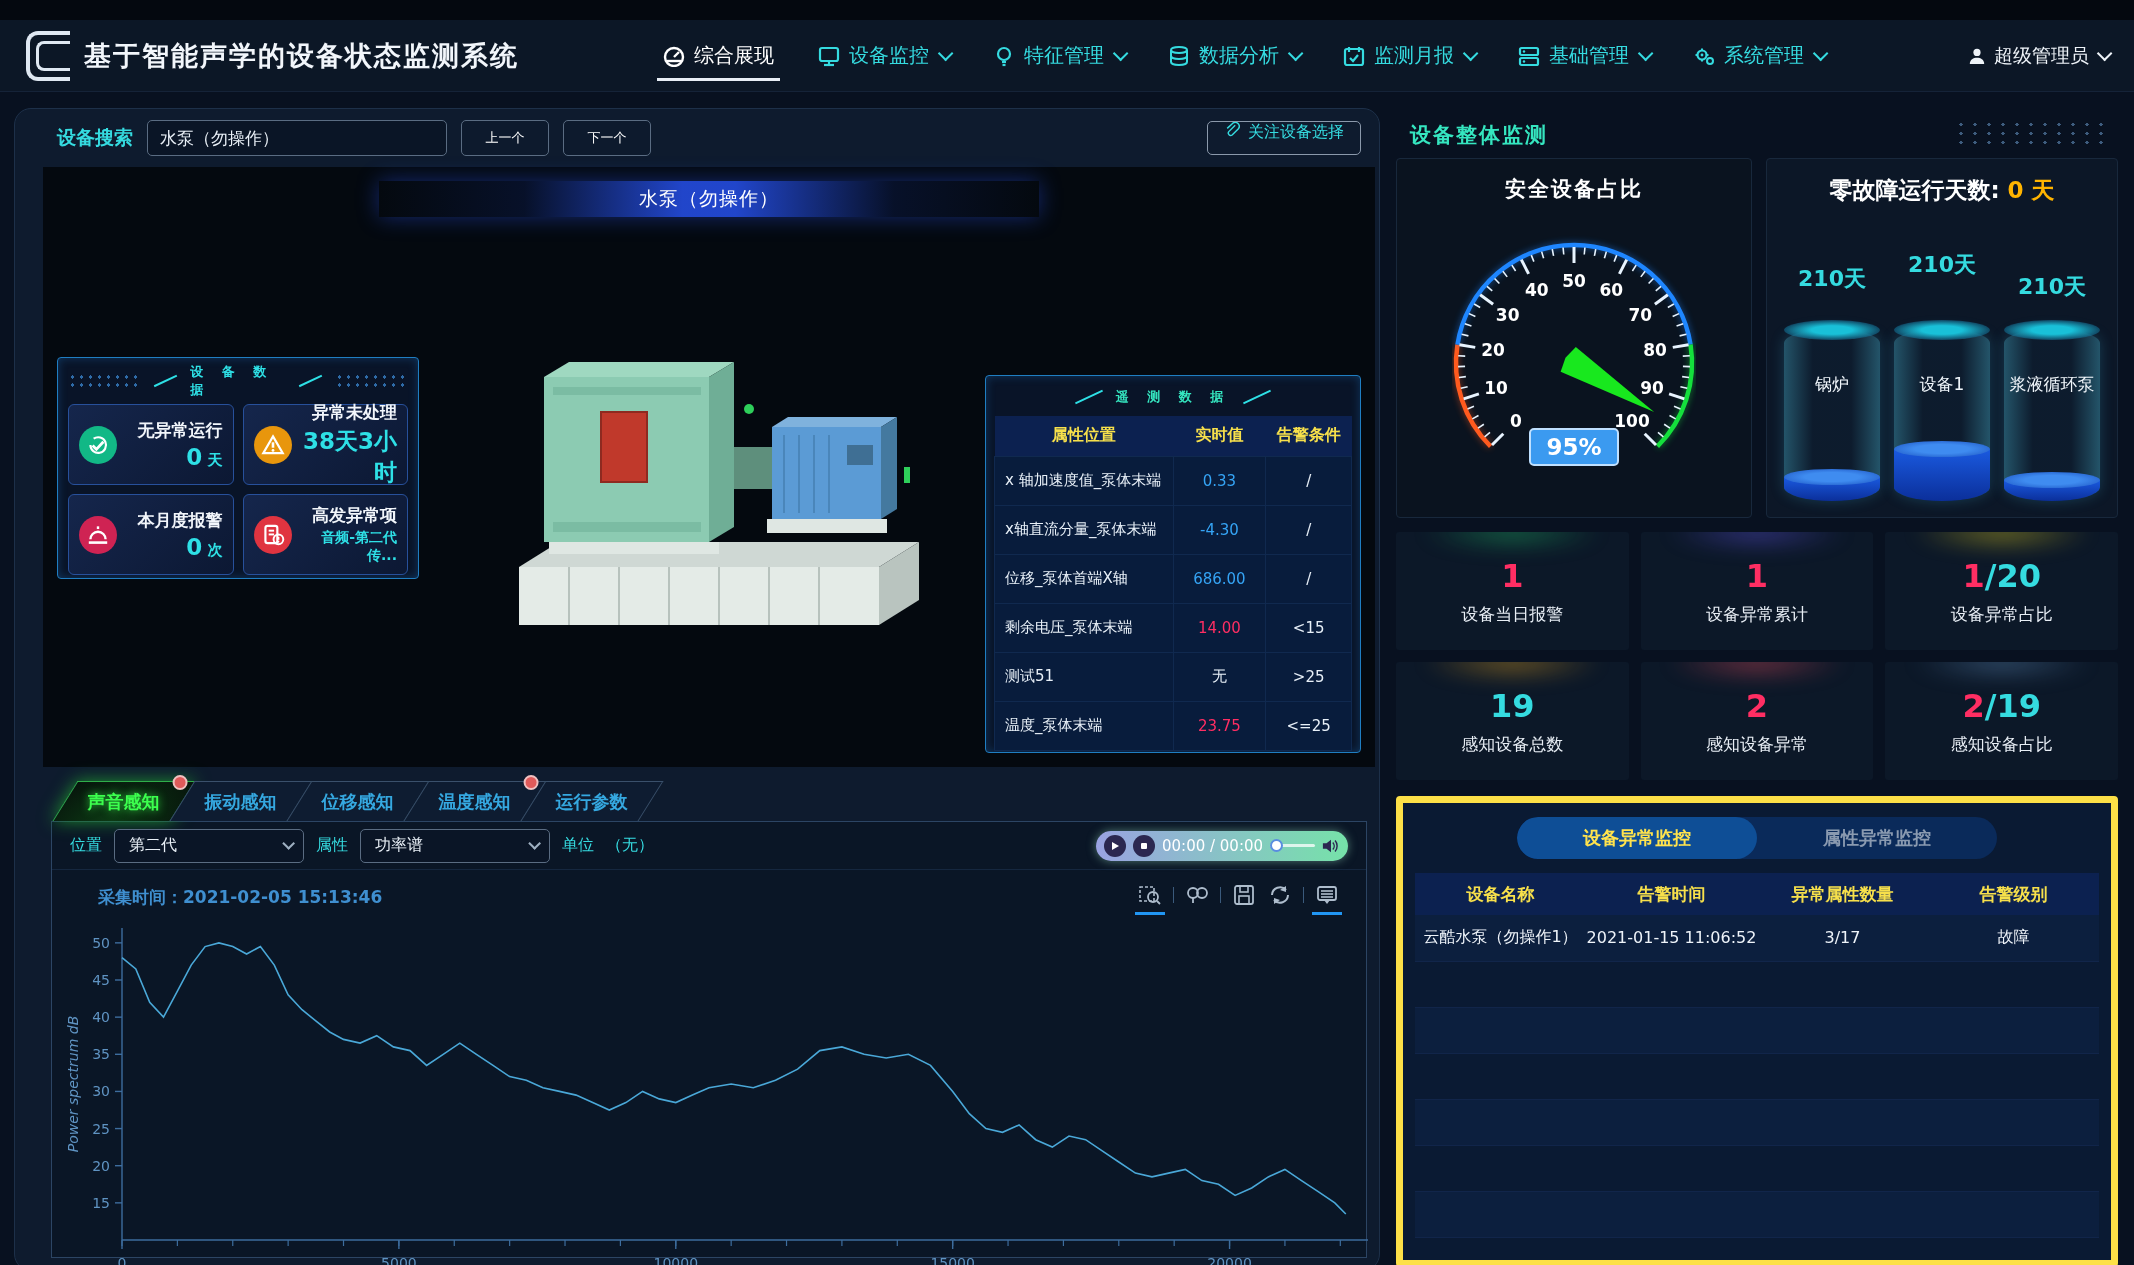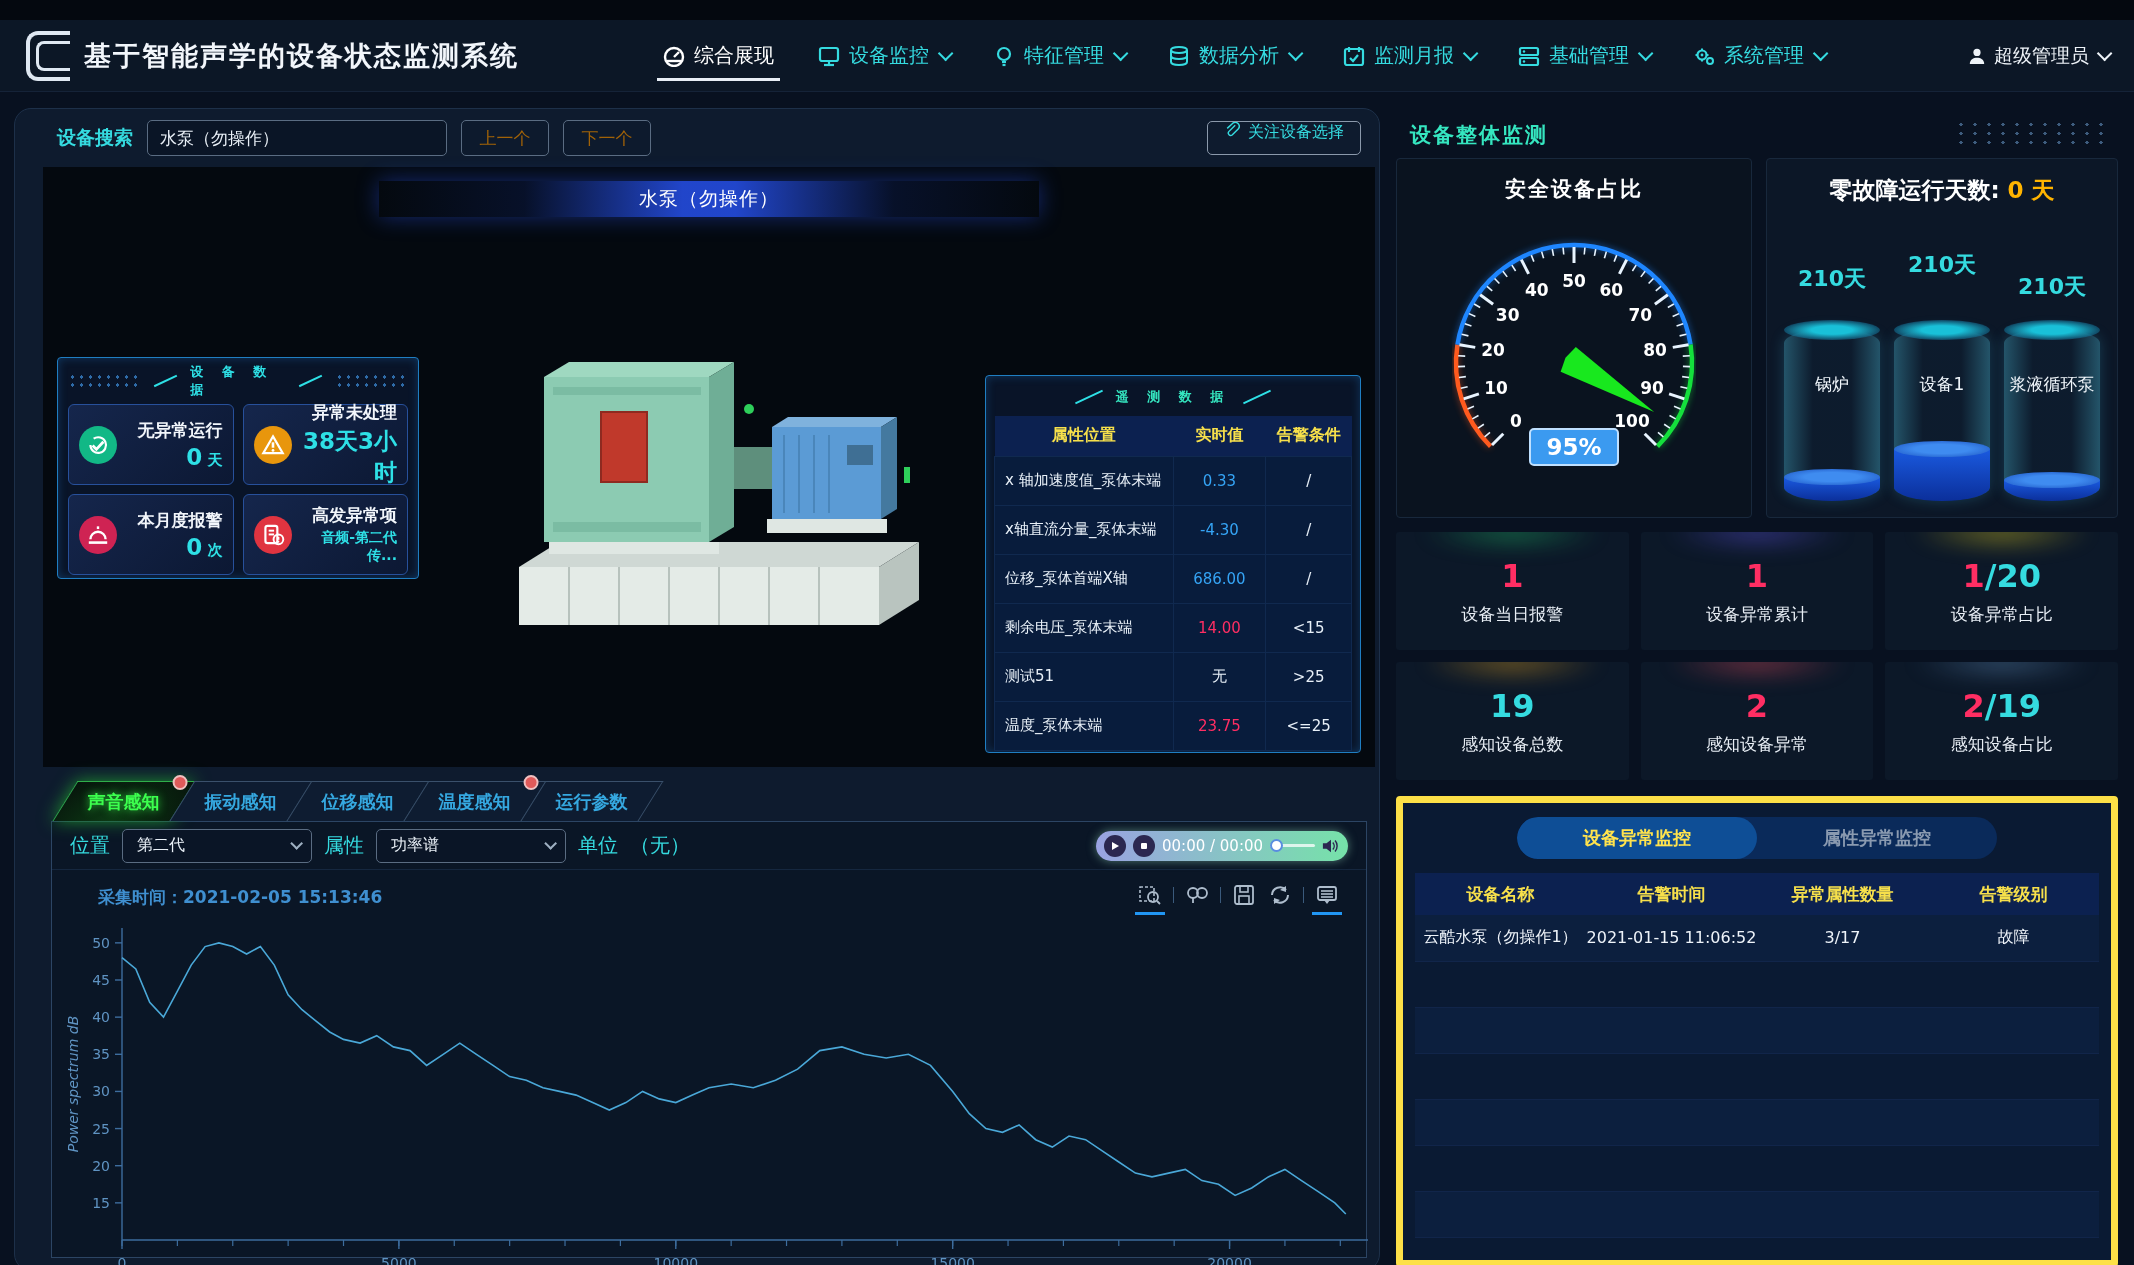--- a/index.html
+++ b/index.html
@@ -22,21 +22,21 @@
 
   
   .main { display:flex; gap:14px; padding:16px 14px 14px; height:1193px; }
   .left-panel { width:1374px; background:#0e1b2e; border:1px solid #1d3049; border-radius:17px; display:flex; flex-direction:column;padding-left:24px; }
   .right-col { flex:1; display:flex; flex-direction:column; padding:4px 2px; }
 
   
   .search-row { height:58px; display:flex; align-items:center; gap:14px; padding:0 18px; }
   .search-label { color:#35dbe0; font-size:19px; font-weight:bold; }
   .search-input { width:300px; height:36px; background:#0a1526; border:1px solid #5a6c82; border-radius:5px; color:#e9f0f7; font-size:17px; padding:0 12px; font-family:inherit; }
-  .nav-btn { height:36px; min-width:88px; background:#0d1a2d; border:1px solid #5a6c82; border-radius:5px; color:#a16207; font-size:17px; cursor:pointer; font-family:inherit; }
+  .nav-btn { height:36px; min-width:88px; background:#0d1a2d; border:1px solid #5a6c82; border-radius:5px; color:#ffffff; font-size:13px; cursor:pointer; font-family:inherit; }
   .focus-btn { margin-left:auto; height:34px; padding:0 16px; background:transparent; border:1px solid #8b99ab; border-radius:5px; color:#35dbe0; font-size:16px; display:flex; gap:8px; cursor:pointer; font-family:inherit; }
 
   
   .viewport { height:600px; margin:0 4px; position:relative; background:#04090f; }
   .vp-banner { position:absolute; top:14px; left:50%; transform:translateX(-50%); width:660px; height:36px; display:flex; align-items:center; justify-content:center;
     background:linear-gradient(90deg, transparent 0%, rgba(25,60,190,.15) 22%, rgba(38,80,235,.85) 46%, rgba(38,80,235,.85) 54%, rgba(25,60,190,.15) 78%, transparent 100%);
     color:#fff; font-size:19px; letter-spacing:1px; box-shadow:0 0 22px rgba(40,80,230,.45); }
 
   
   .frame-panel { position:absolute; border:1px solid #1f7ec2; border-radius:4px; background:rgba(10,22,44,.88); box-shadow:0 0 10px rgba(30,120,200,.35) inset; }
@@ -67,21 +67,21 @@
   
   .sense-tabs { display:flex; align-items:flex-end; padding-left:26px; height:50px; margin-top:4px; }
   .stab { position:relative; min-width:118px; height:40px; border:1px solid #3a506b; border-bottom:none; transform:skewX(-32deg); display:flex; align-items:center; justify-content:center; background:#0e1c31; margin-right:-1px; cursor:pointer; }
   .stab span { transform:skewX(32deg); color:#35a8e0; font-size:18px; font-weight:bold; }
   .stab.active { background:radial-gradient(ellipse at 50% 100%, #0c3a14, #07140c); box-shadow:0 0 16px #1f8f2f; border-color:#2fae4a; }
   .stab.active span { color:#3cff4e; text-shadow:0 0 8px #2ecf3f; }
   .stab .dot { position:absolute; top:-7px; right:6px; width:15px; height:15px; border-radius:50%; background:#e05a5a; border:2px solid #f0c0c0; transform:skewX(32deg); }
 
   .chart-box { flex:1; border:1px solid #2c4564; margin:0 12px 12px; background:#0a1626; display:flex; flex-direction:column; }
   .controls-row { height:48px; display:flex; align-items:center; gap:12px; padding:0 18px; border-bottom:1px solid #15273f; }
-  .ctl-label { color:#35dbe0; font-size:20px;text-align:right; }
+  .ctl-label { color:#35dbe0; font-size:16px;text-align:right; }
   .ctl-select { width:190px; height:34px; background:#0a1526; border:1px solid #5a6c82; border-radius:5px; color:#e9f0f7; font-size:16px; padding:0 26px 0 14px; position:relative; display:flex; align-items:center; cursor:pointer; }
   .ctl-select .chev { position:absolute; right:12px; border-color:#9fb0c2; width:9px; height:9px; }
   .player { margin-left:auto; width:252px; height:30px; border-radius:15px; background:linear-gradient(90deg,#9aa3e2,#76e2a9); display:flex; align-items:center; padding:0 8px; gap:7px; box-shadow:0 0 10px rgba(150,220,190,.5); }
   .pbtn { width:22px; height:22px; border-radius:50%; background:#2b2750; display:flex; align-items:center; justify-content:center; cursor:pointer; flex:none; }
   .ptime { color:#ffffff; font-size:15px; white-space:nowrap; }
   .ptrack { flex:1; height:3px; background:rgba(255,255,255,.75); border-radius:2px; position:relative; cursor:pointer; }
   .pknob { position:absolute; left:0; top:-5px; width:13px; height:13px; border-radius:50%; background:#fff; border:2px solid #5a8de0; }
 
   .plot-wrap { flex:1; position:relative; }
   .capture-time { position:absolute; left:46px; top:16px; color:#3f8fd0; font-size:17px; font-weight:bold; }

